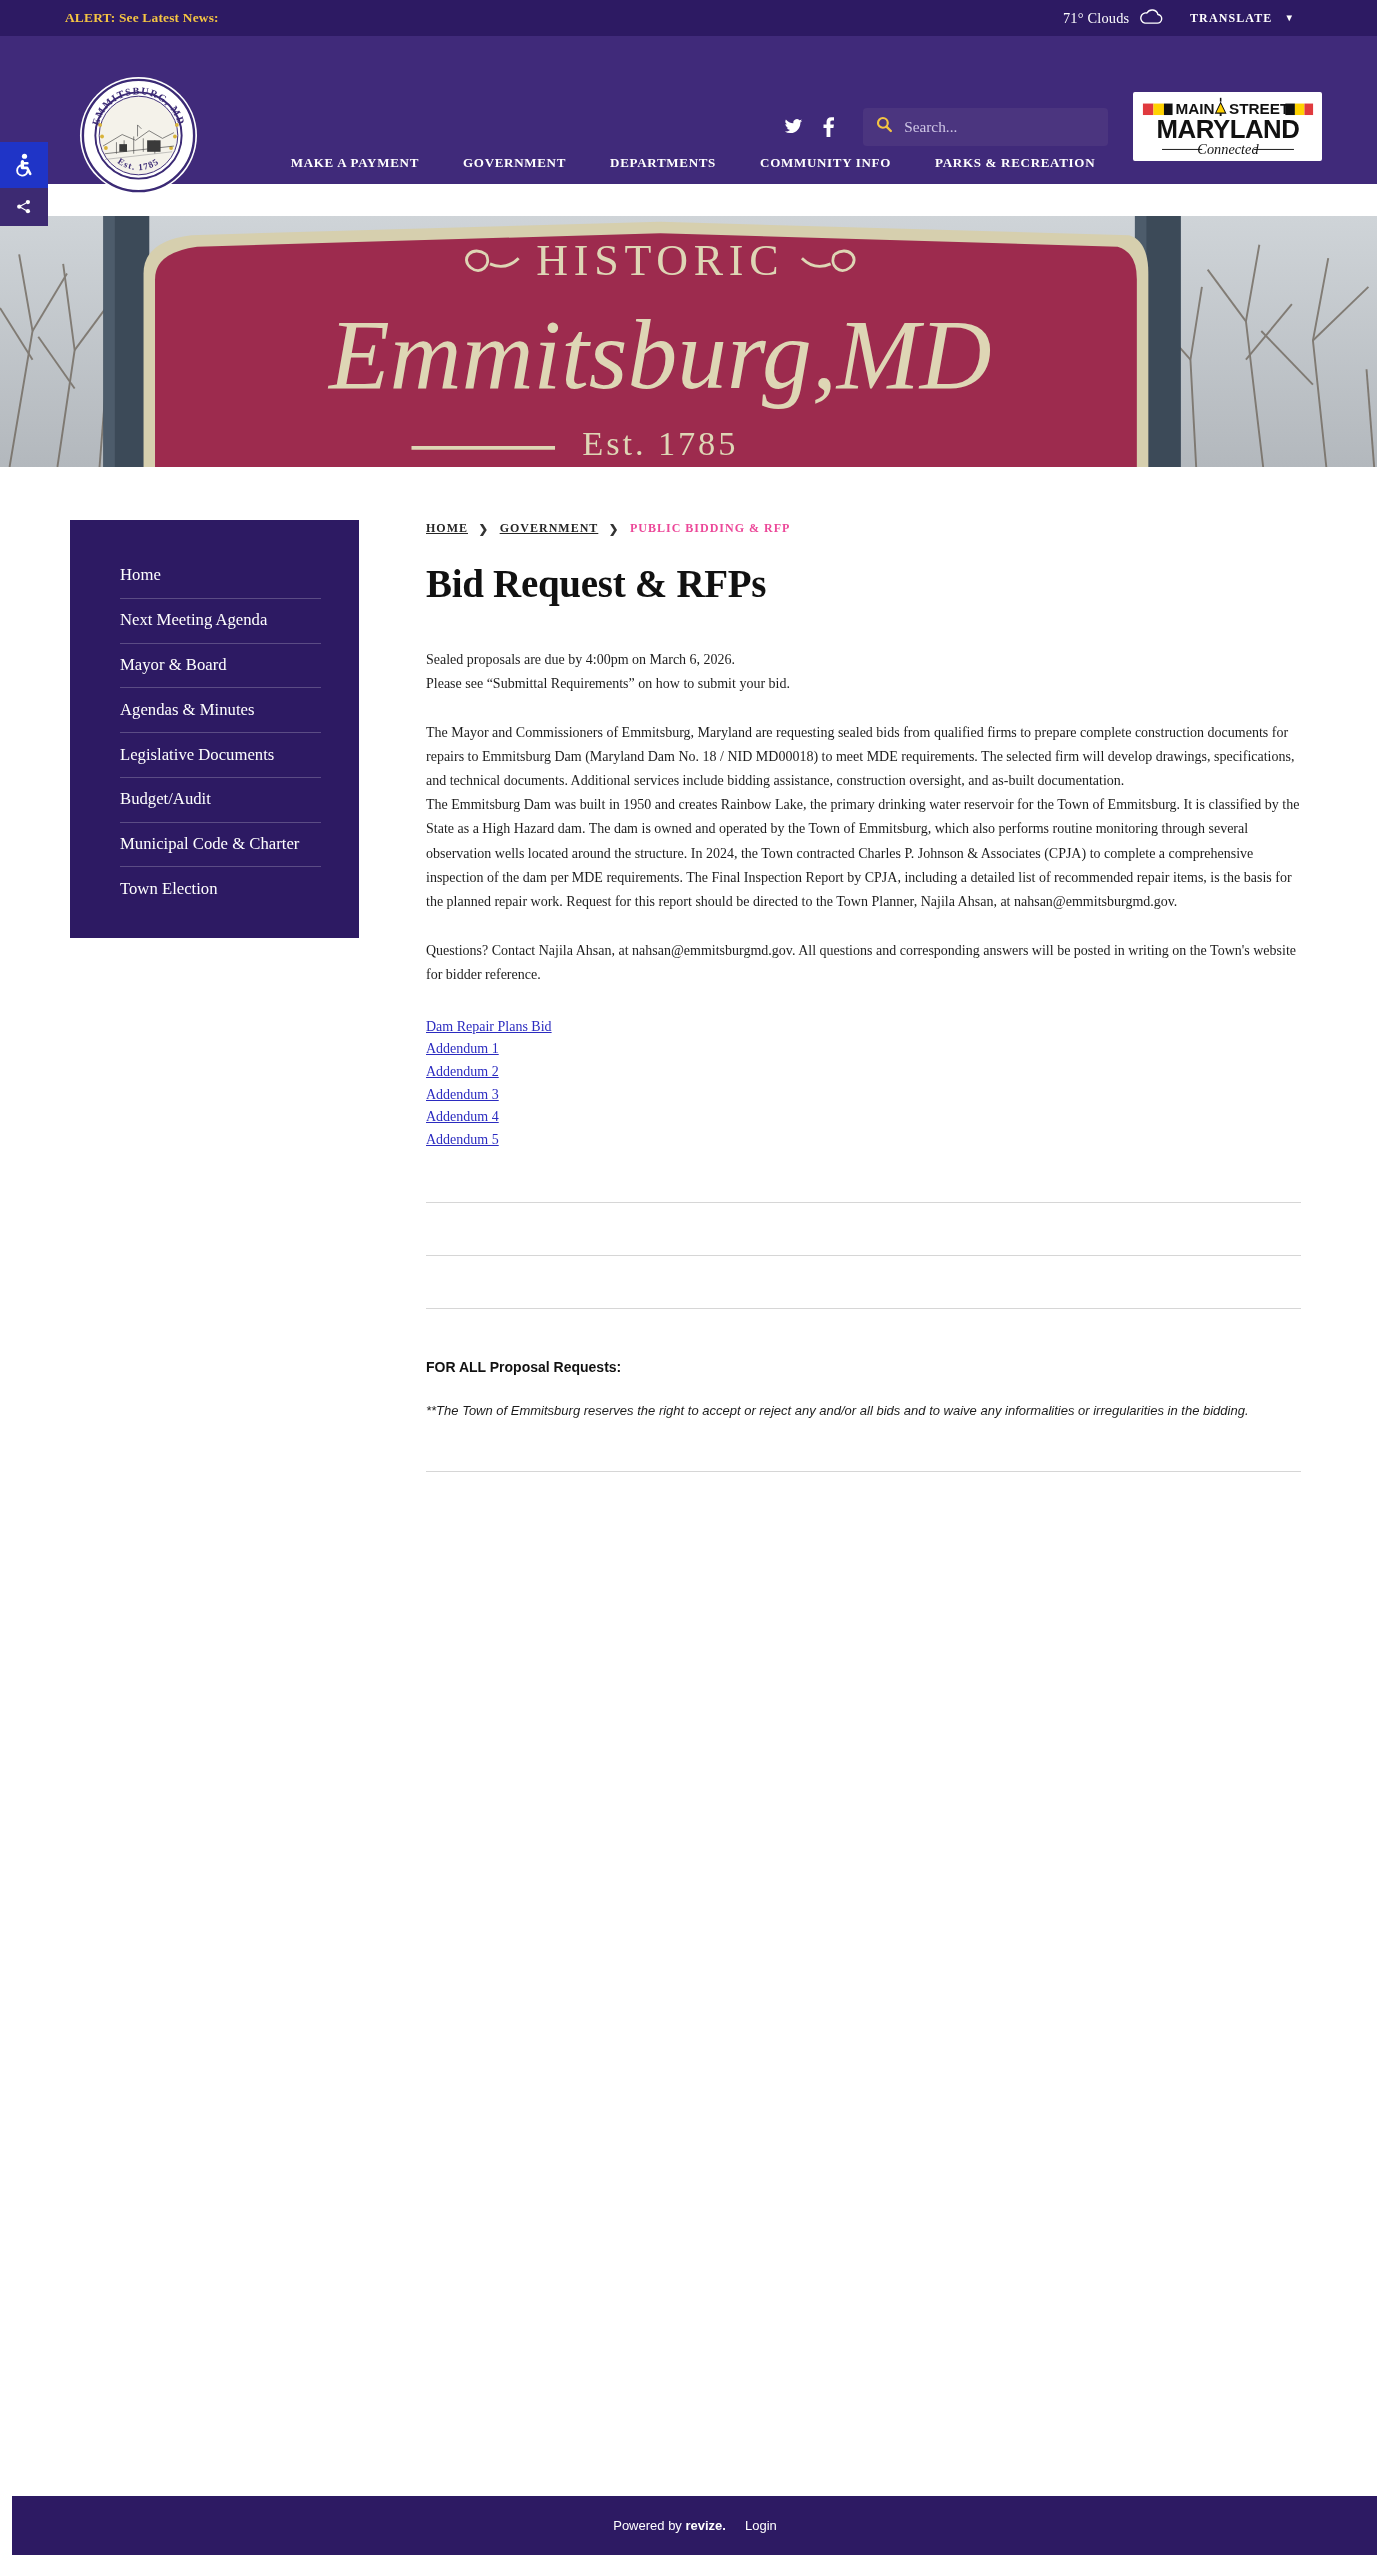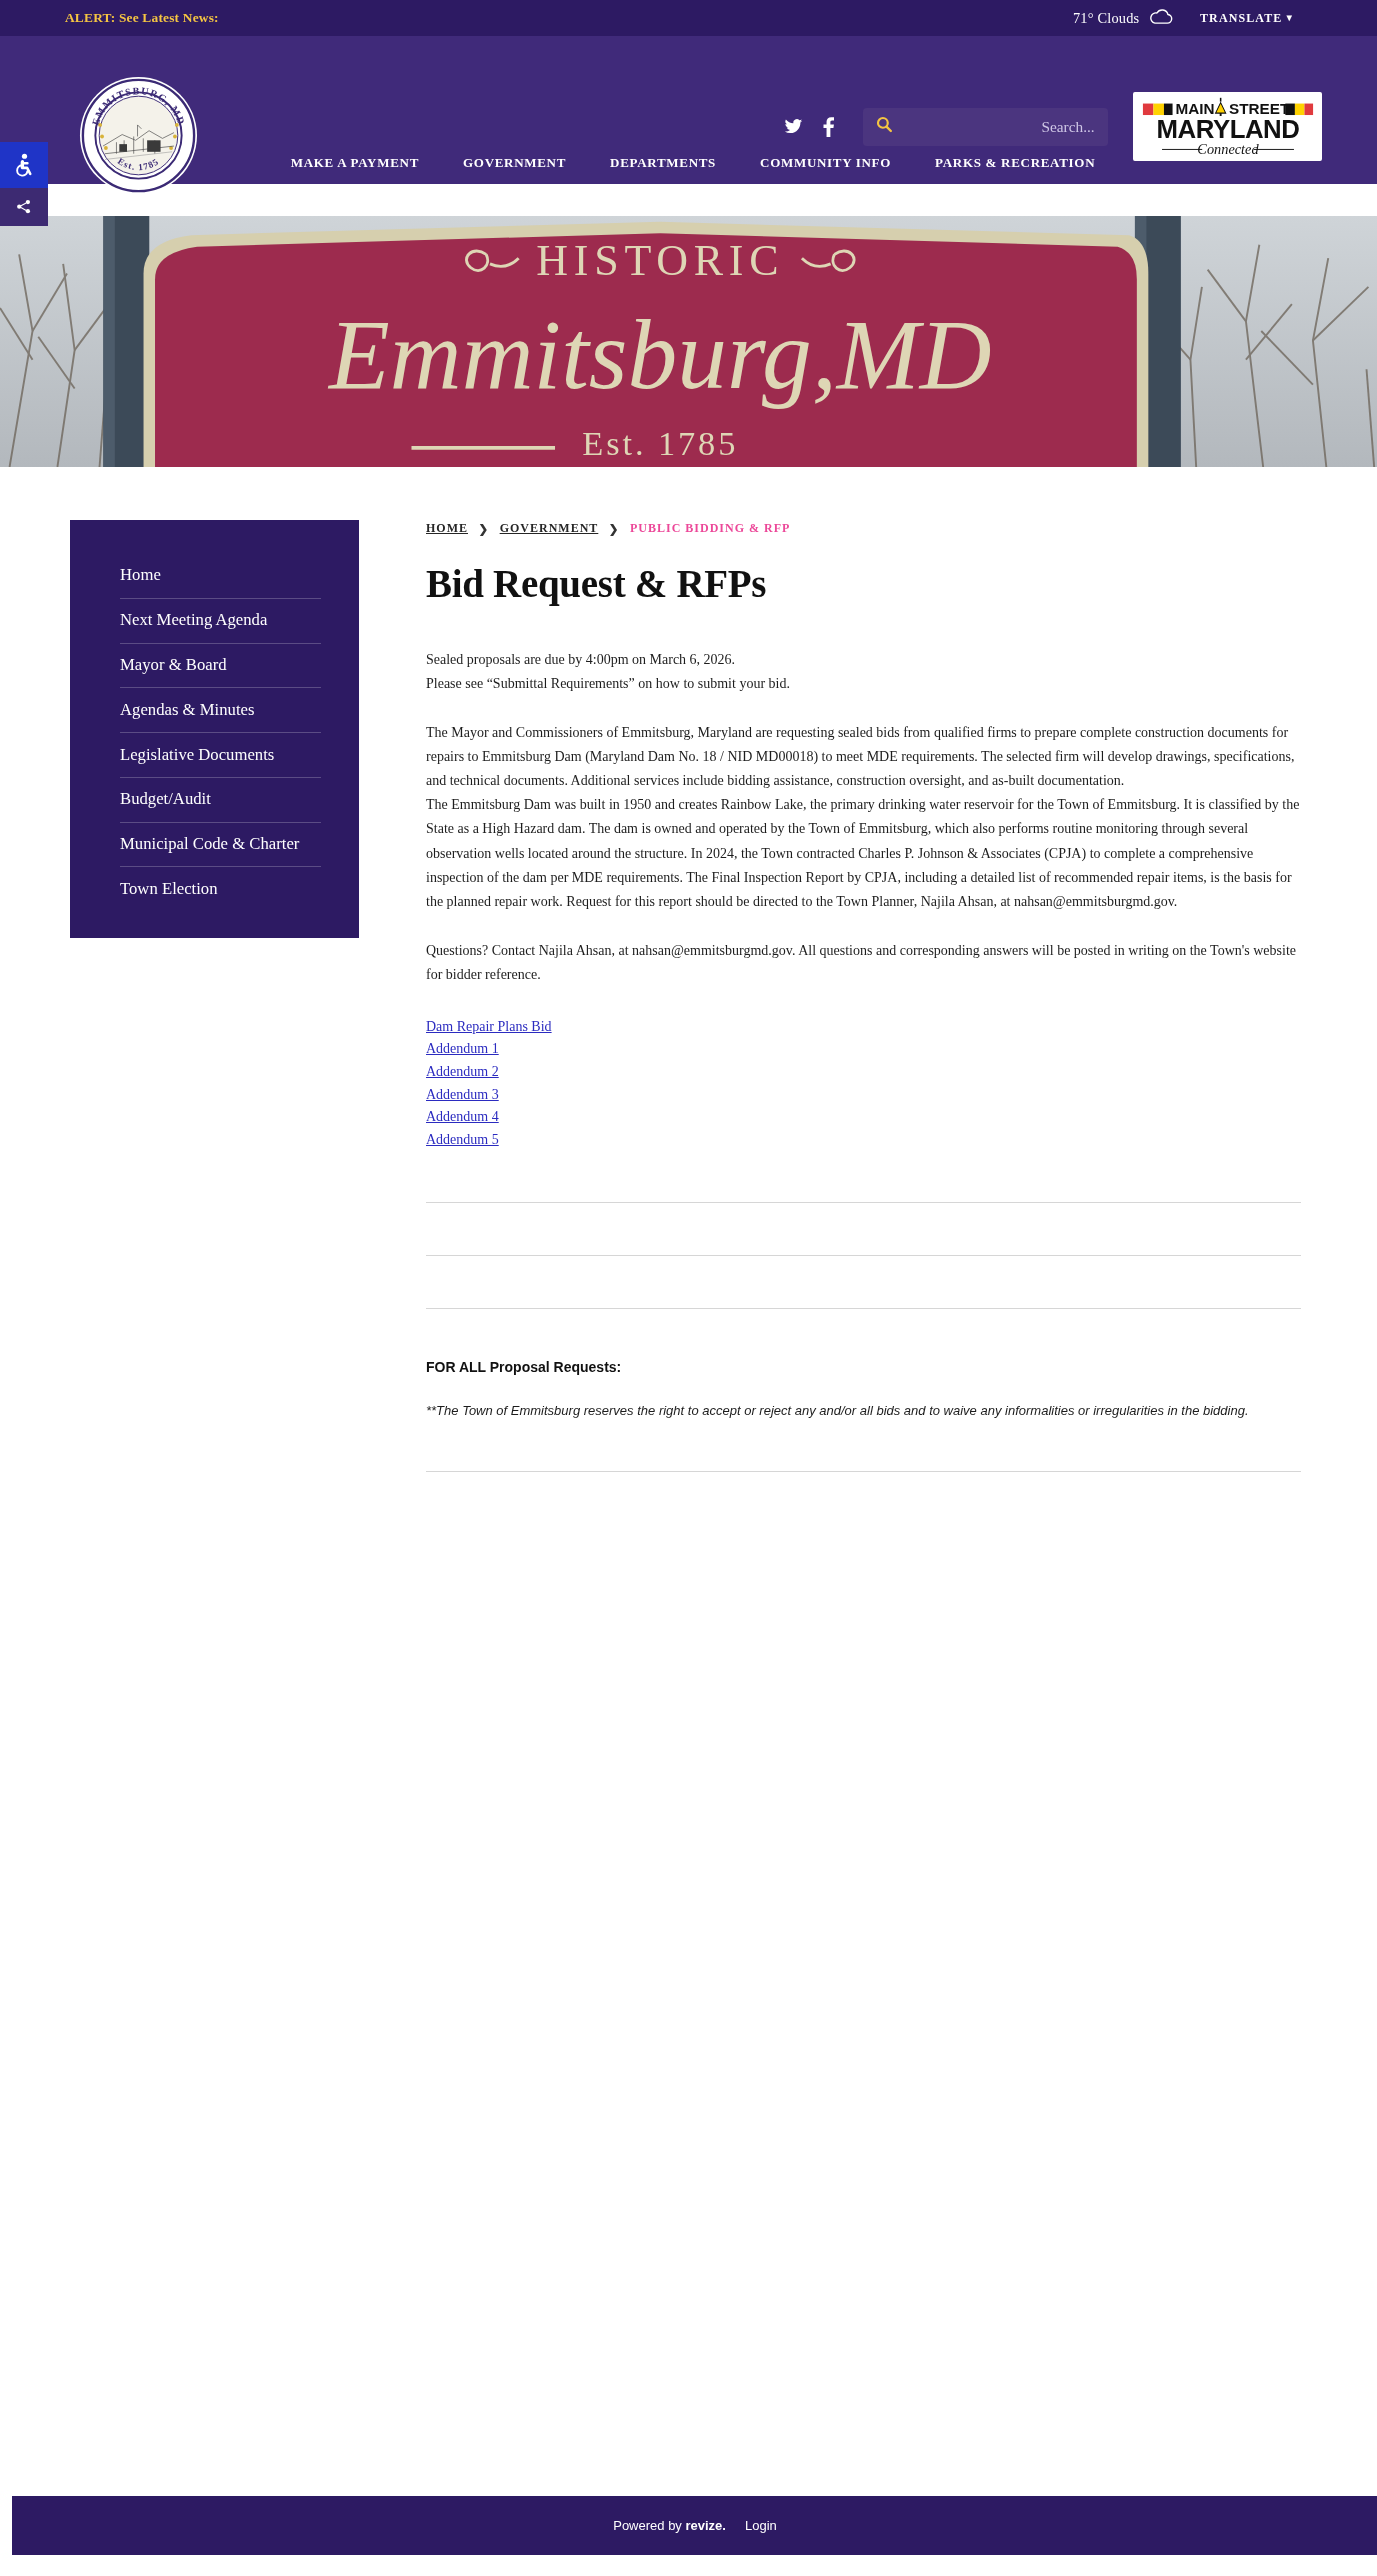--- a/index.html
+++ b/index.html
@@ -43,21 +43,21 @@
     letter-spacing: 0.2px;
   }
   .cloud-icon { display: block; }
   .translate {
     color: #ffffff;
     font-size: 12px;
     font-weight: bold;
     letter-spacing: 1.1px;
     display: flex;
     align-items: center;
-    gap: 2px;
+    gap: 12px;
   }
   .chev { font-size: 9.6px; line-height: 1; }
 
   
   .site-header {
     background: #402a7a;
     height: 148px;
     position: relative;
   }
   .logo-seal {
@@ -99,21 +99,20 @@
     border: none;
   }
   .search-input {
     background: transparent;
     border: none;
     outline: none;
     color: #e9e5f5;
     font-family: "Liberation Serif", serif;
     font-size: 15.3px;
     width: 100%;
-    text-align: right;
   }
   .search-input::placeholder { color: #cfc7e6; }
   .msm-logo {
     margin-left: 25px;
     width: 189px;
     height: 69px;
     background: #ffffff;
     border-radius: 1.9px;
     display: flex;
     flex-direction: column;

